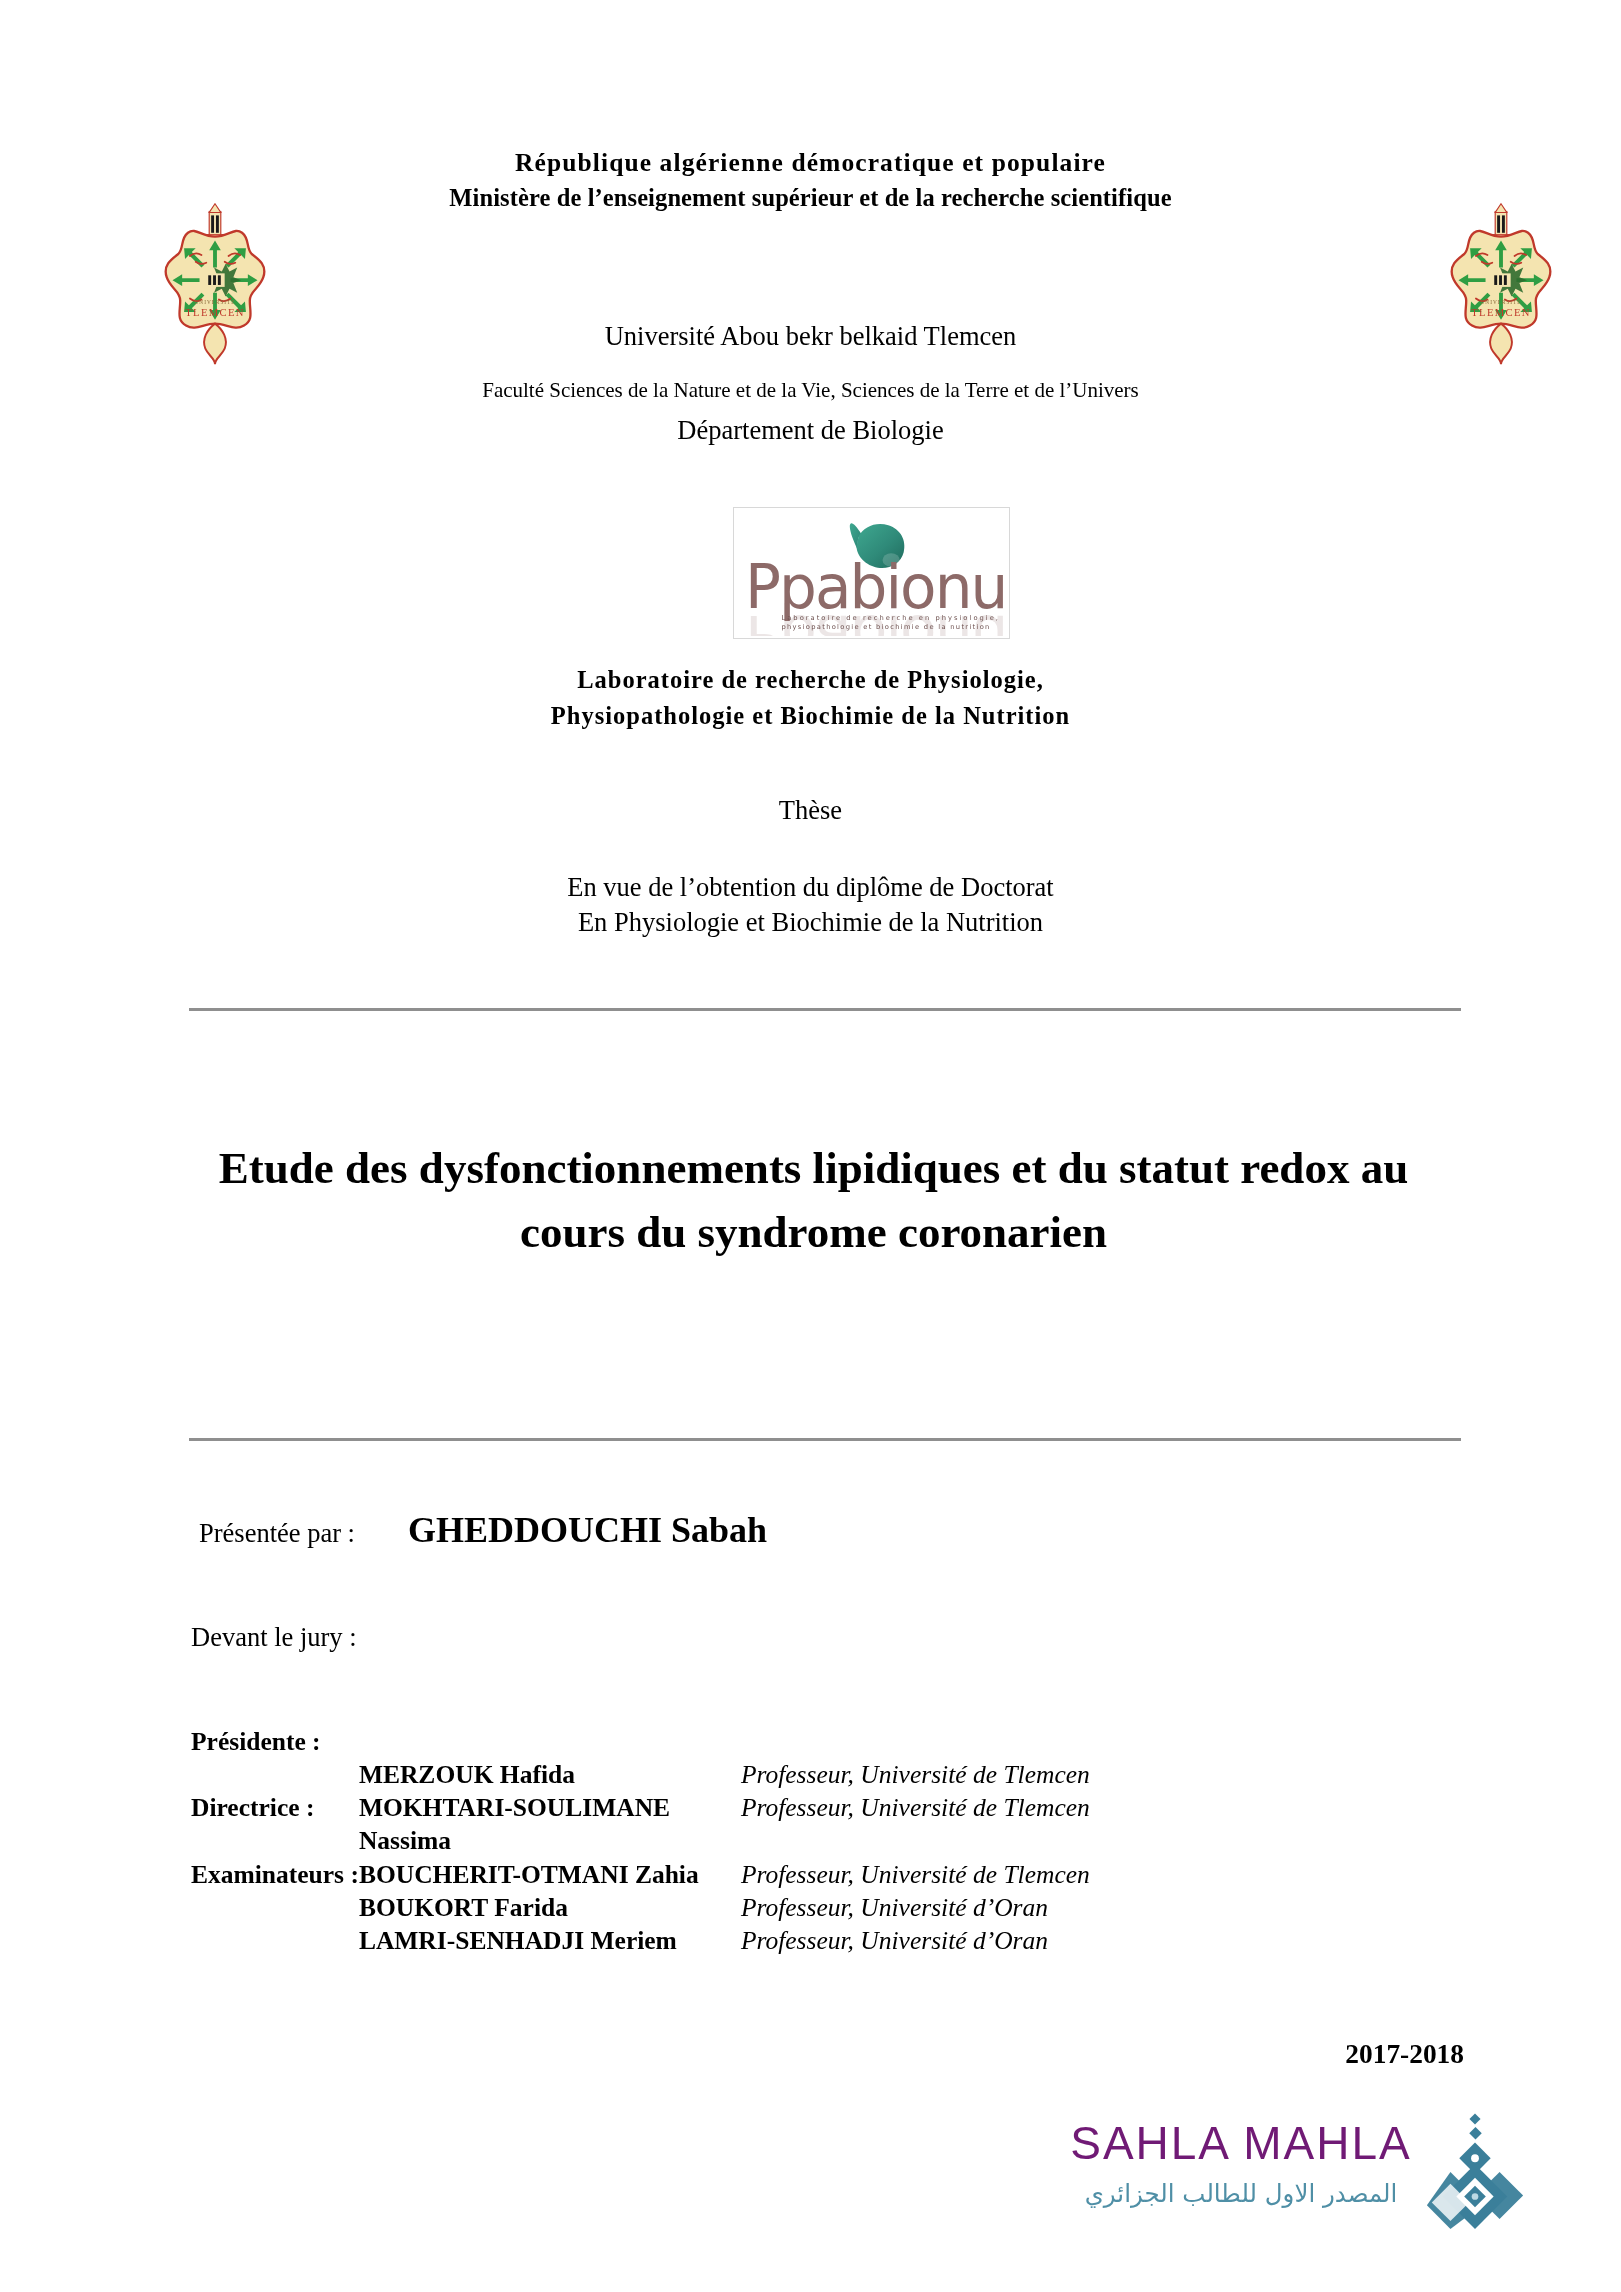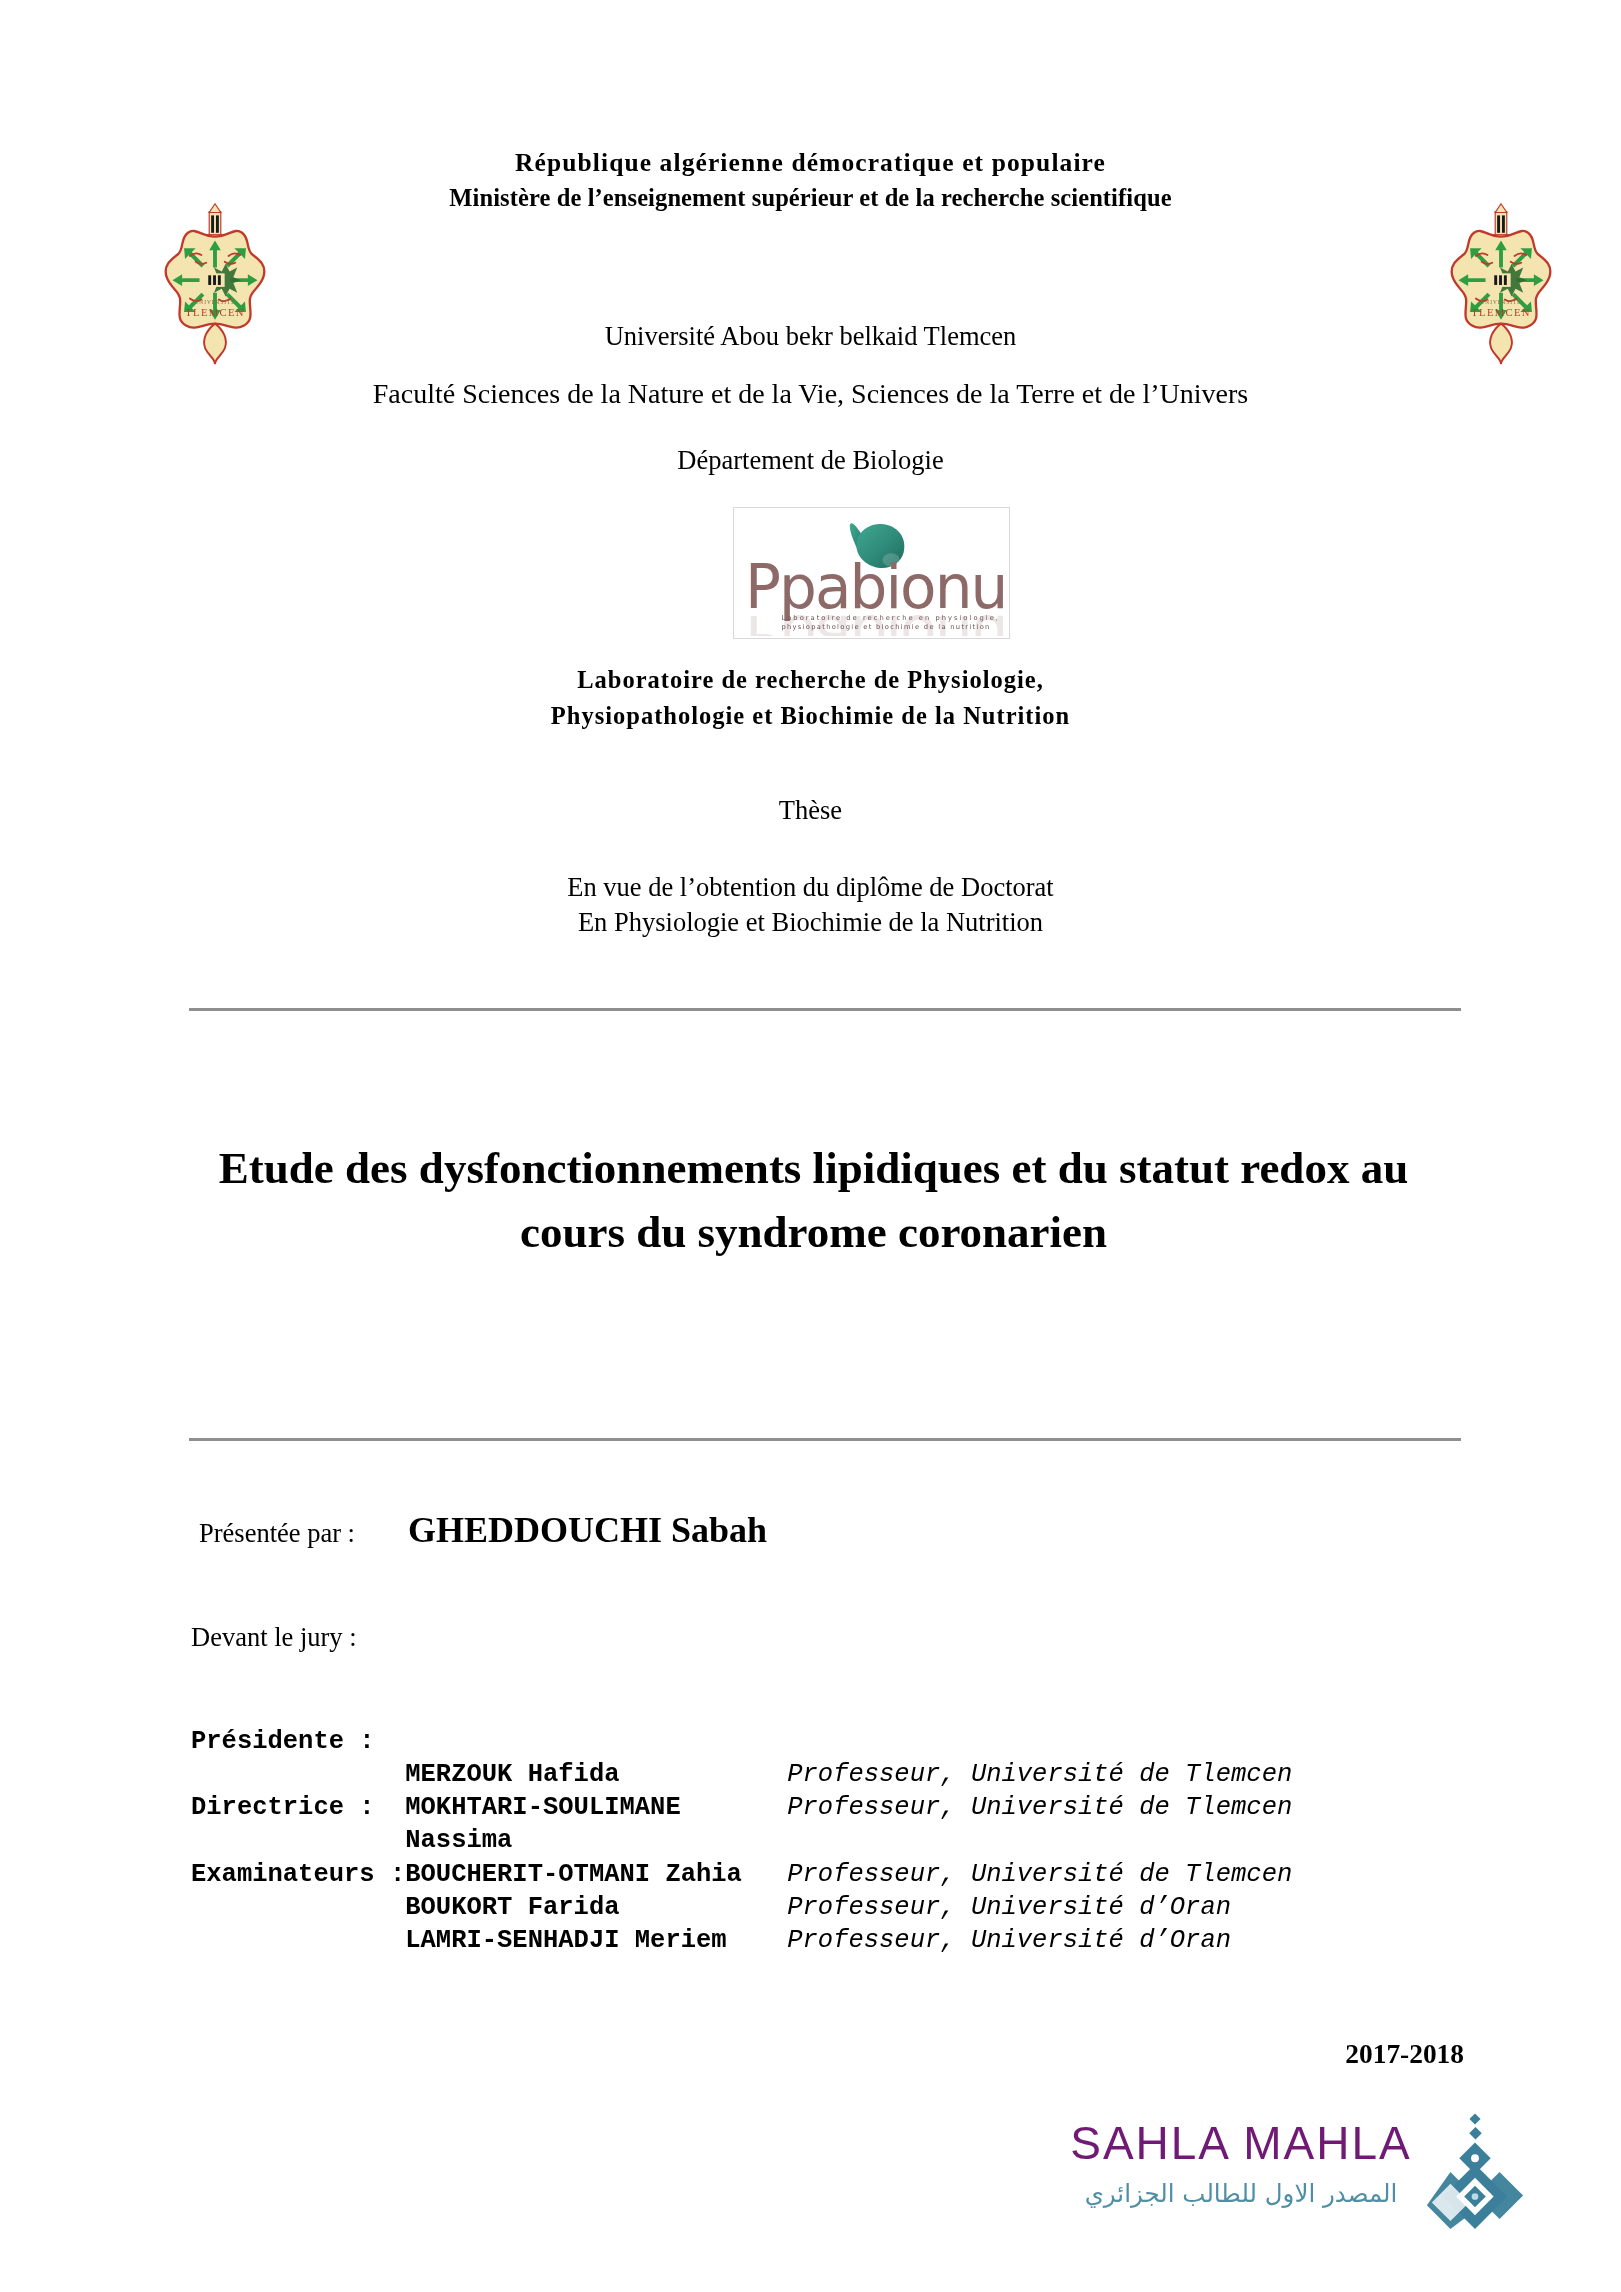--- a/index.html
+++ b/index.html
@@ -58,23 +58,23 @@
     left: 0;
     width: 1621px;
     text-align: center;
   }
   .univ-line {
     font-size: 26.5px;
     line-height: 1.05;
     margin-bottom: 28px;
   }
   .fac-line {
-    font-size: 28px;
+    font-size: 21px;
     line-height: 1.05;
-    margin-bottom: 39px;
+    margin-bottom: 16px;
   }
   .dept-line {
     font-size: 26.5px;
     line-height: 1.05;
   }
 
   
   .ppabionut-wrap {
     position: absolute;
     left: 733px;
@@ -167,21 +167,20 @@
     position: absolute;
     top: 1725px;
     left: 191px;
     width: 1274px;
     border-collapse: collapse;
   }
   .jury-table td {
     padding: 0;
     vertical-align: top;
     line-height: 1.30;
-    font-family: Liberation Mono, monospace;
   }
   .col-role  { width: 165px; font-weight: bold; font-size: 25.5px; white-space: nowrap; }
   .col-name  { width: 382px; font-weight: bold; font-size: 25.5px; white-space: nowrap; margin-top: 44px; }
   .col-aff   { font-style: italic; font-size: 25.5px; white-space: nowrap; }
 
   
   .year {
     position: absolute;
     top: 2039px;
     left: 0;

